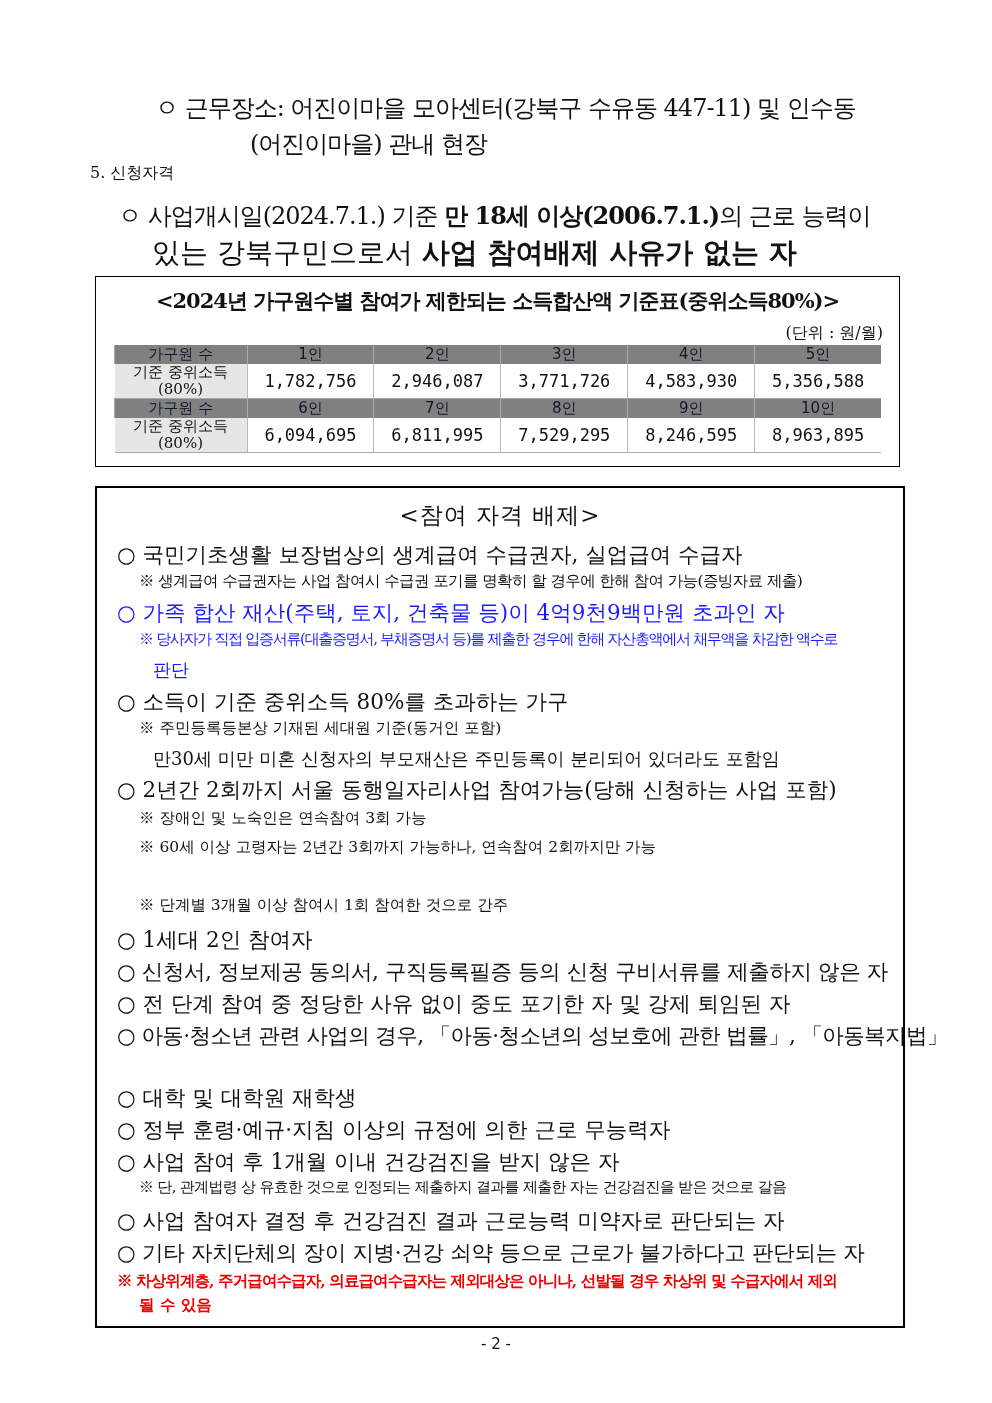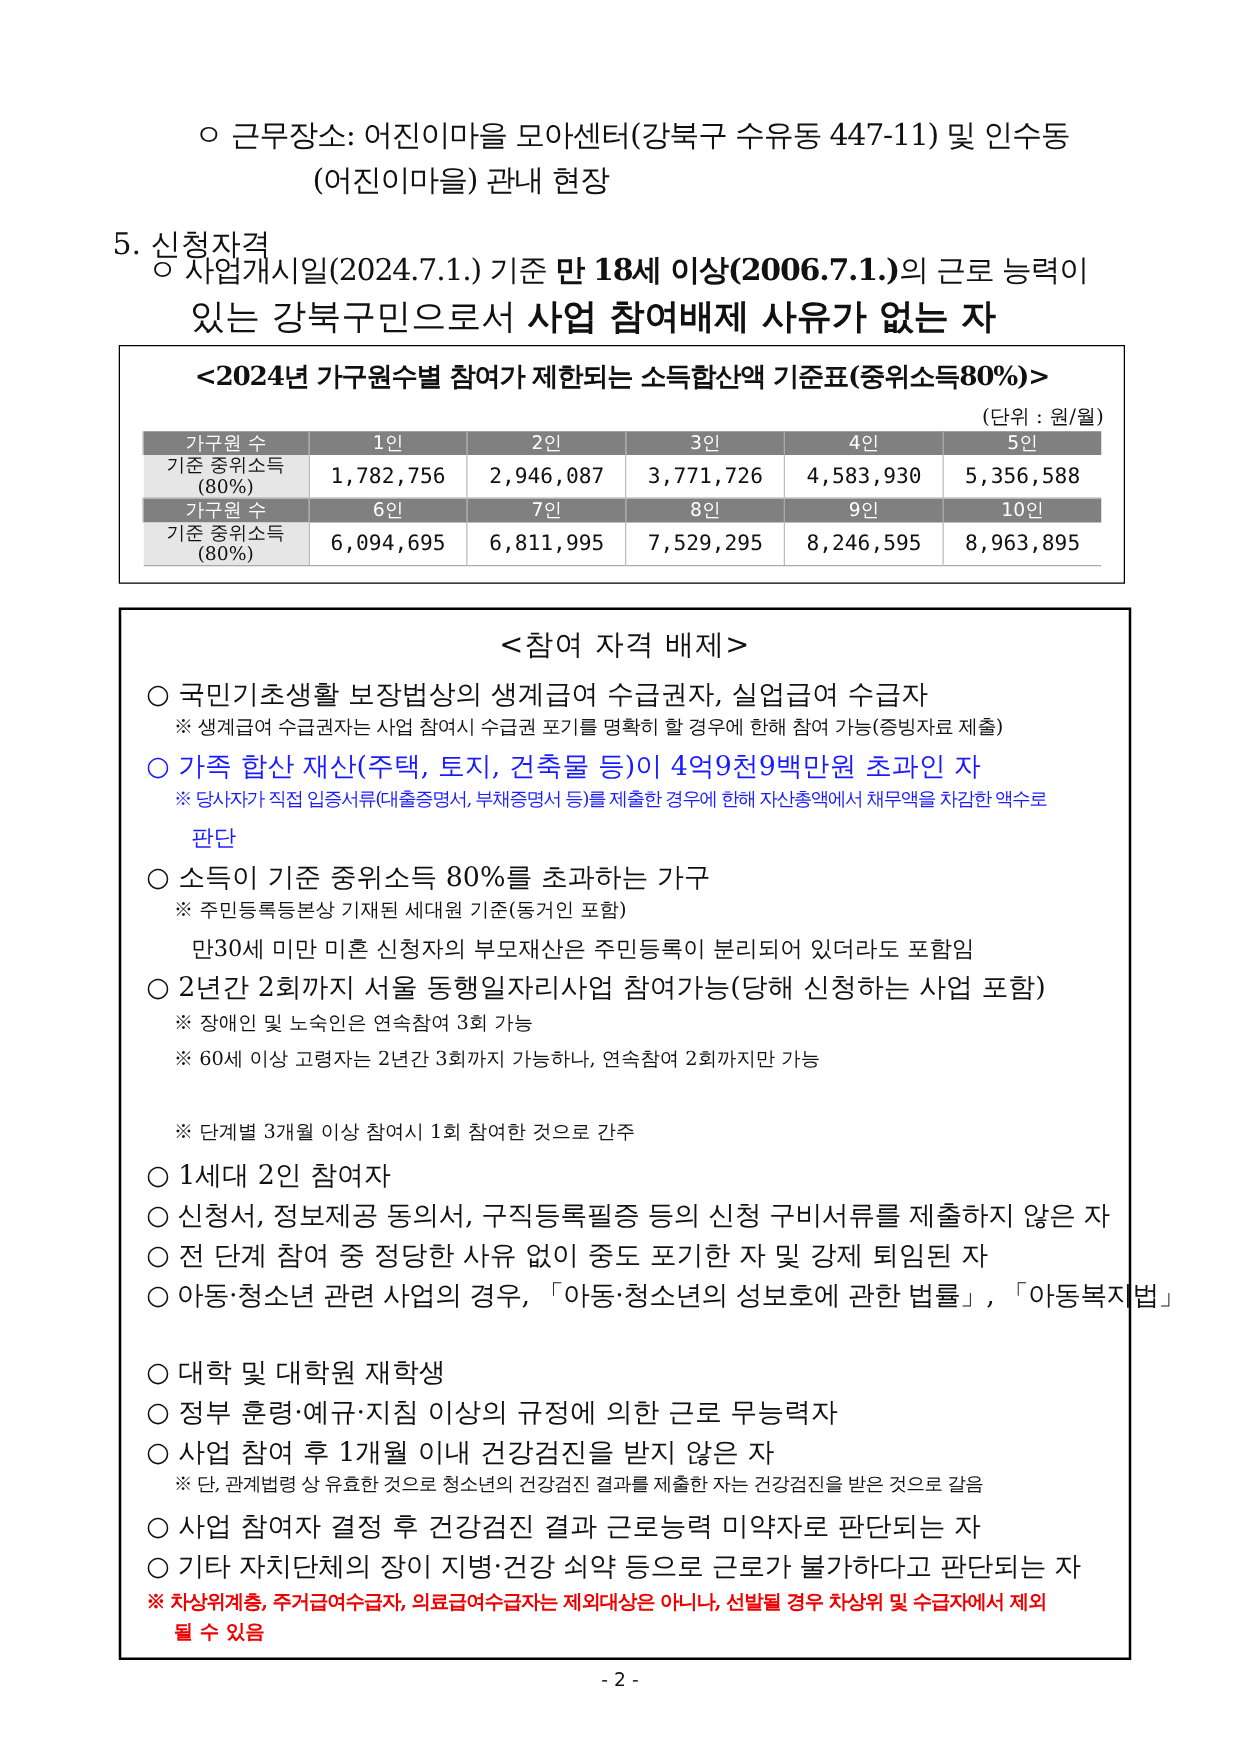--- a/index.html
+++ b/index.html
@@ -4,21 +4,21 @@
   <style>
     html, body { margin: 0; padding: 0; background: #ffffff; }
     body {
       width: 992px; height: 1403px; position: relative; overflow: hidden;
       font-family: "DejaVu Serif", "Liberation Serif", serif;
       color: #111;
     }
     .line { position: absolute; white-space: nowrap; }
     .l1 { left: 108px; top: 92px; font-size: 24px; margin-left: 47px; }
     .l2 { left: 250px; top: 128px; font-size: 24px; }
-    .l3 { left: 90px; top: 163px; font-size: 24px; margin-top: 16px; }
+    .l3 { left: 90px; top: 163px; font-size: 16px; }
     .l4 { left: 118px; top: 200px; font-size: 24px; }
     .l5 { left: 152px; top: 234px; font-size: 28px; }
     .bold { font-weight: bold; }
     .cond { letter-spacing: -1px; }
 
     
     .tbox {
       position: absolute; left: 95px; top: 276px; width: 803px; height: 189px;
       border: 1px solid #000;
     }
@@ -31,21 +31,21 @@
     }
     table.income {
       position: absolute; left: 18px; top: 68px; width: 767px;
       border-collapse: collapse; font-size: 16px;
     }
     table.income td {
       text-align: center; padding: 0; border-left: 1px solid #bbb;
     }
     table.income td:first-child { border-left: none; }
     table.income tr.hdr td {
-      background: #808080; color: #ffffff; height: 19px; line-height: 19px;
+      background: #808080; color: #0f172a; height: 19px; line-height: 19px;
       font-family: "DejaVu Sans", "Liberation Sans", sans-serif; font-size: 15px;
       border-left: 1px solid #aaa;
     }
     table.income tr.val td {
       height: 24px; font-size: 17px; border-bottom: 1px solid #aaa;
       font-family: "DejaVu Sans Mono", "Liberation Mono", monospace;
     }
     table.income tr.val td.rlabel {
       background: #e6e6e6; font-family: "DejaVu Serif", serif; font-size: 15px; line-height: 17px;
       width: 132px;
@@ -138,20 +138,20 @@
   <div class="en" style="top:320px">※ 장애인 및 노숙인은 연속참여 3회 가능</div>
   <div class="en" style="top:349px">※ 60세 이상 고령자는 2년간 3회까지 가능하나, 연속참여 2회까지만 가능</div>
   <div class="en" style="top:407px">※ 단계별 3개월 이상 참여시 1회 참여한 것으로 간주</div>
   <div class="ei" style="top:437px">○ 1세대 2인 참여자</div>
   <div class="ei" style="top:469px;letter-spacing:-0.4px">○ 신청서, 정보제공 동의서, 구직등록필증 등의 신청 구비서류를 제출하지 않은 자</div>
   <div class="ei" style="top:501px">○ 전 단계 참여 중 정당한 사유 없이 중도 포기한 자 및 강제 퇴임된 자</div>
   <div class="ei" style="top:533px;letter-spacing:-0.6px">○ 아동·청소년 관련 사업의 경우, 「아동·청소년의 성보호에 관한 법률」, 「아동복지법」</div>
   <div class="ei" style="top:595px">○ 대학 및 대학원 재학생</div>
   <div class="ei" style="top:627px">○ 정부 훈령·예규·지침 이상의 규정에 의한 근로 무능력자</div>
   <div class="ei" style="top:659px">○ 사업 참여 후 1개월 이내 건강검진을 받지 않은 자</div>
-  <div class="en" style="top:690px;letter-spacing:-0.7px;font-size:15px">※ 단, 관계법령 상 유효한 것으로 청소년의 건강검진 결과를 제출한 자는 건강검진을 받은 것으로 갈음</div>
+  <div class="en" style="top:690px;letter-spacing:-0.7px;font-size:15px">※ 단, 관계법령 상 유효한 것으로 인정되는 제출하지 결과를 제출한 자는 건강검진을 받은 것으로 갈음</div>
   <div class="ei" style="top:718px">○ 사업 참여자 결정 후 건강검진 결과 근로능력 미약자로 판단되는 자</div>
   <div class="ei" style="top:750px;letter-spacing:-0.3px">○ 기타 자치단체의 장이 지병·건강 쇠약 등으로 근로가 불가하다고 판단되는 자</div>
   <div class="en red" style="top:783px;left:20px;letter-spacing:-0.9px;font-size:15.5px">※ 차상위계층, 주거급여수급자, 의료급여수급자는 제외대상은 아니나, 선발될 경우 차상위 및 수급자에서 제외</div>
   <div class="en red" style="top:807px">될 수 있음</div>
 </div>
 
 <div class="pnum">- 2 -</div>
 
 </body></html>

